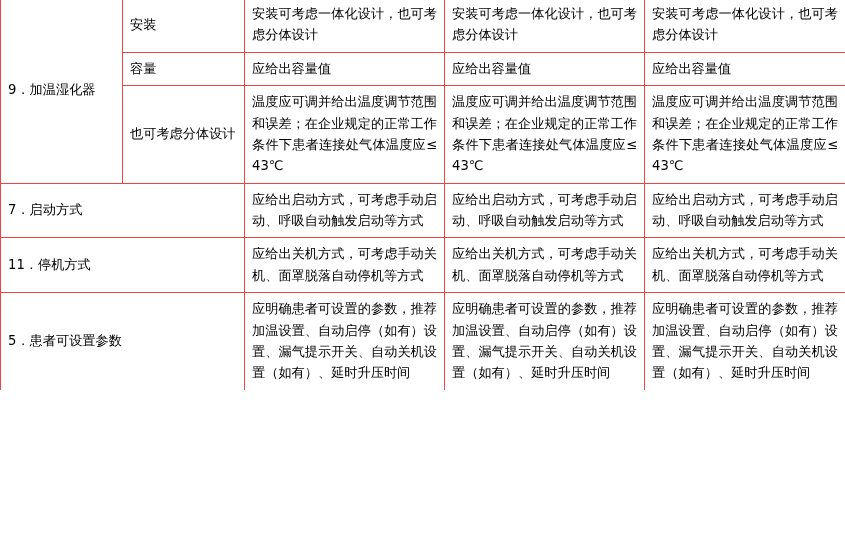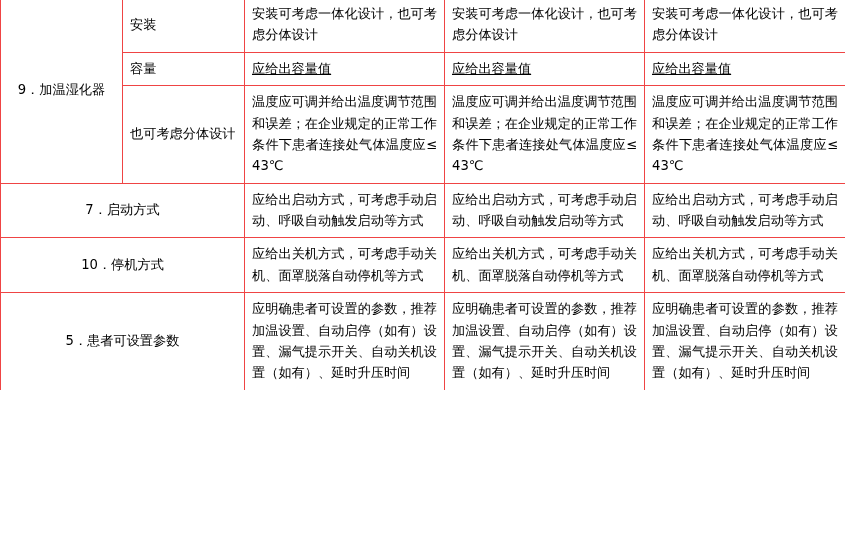--- a/index.html
+++ b/index.html
@@ -37,35 +37,33 @@
   col.c1 { width: 122px; }
   col.c2 { width: 122px; }
   col.c3 { width: 200px; }
   col.c4 { width: 200px; }
   col.c5 { width: 201px; }
 
   td.label-cell {
     vertical-align: middle;
     padding-left: 6px;
     padding-right: 4px;
-    text-align: center;
   }
   td.sub-cell {
     vertical-align: middle;
     padding-left: 9px;
   }
   td.body-cell {
     vertical-align: top;
     text-align: justify;
     text-align-last: left;
     padding-top: 6px;
   }
   td.body-cell.mid {
     vertical-align: middle;
-    text-decoration: underline;
   }
   
   tr.first-row td {
     border-top: none;
     padding-top: 3px;
   }
   
   tr.last-row td {
     border-bottom: none;
   }
@@ -102,21 +100,21 @@
         <td class="body-cell">温度应可调并给出温度调节范围和误差；在企业规定的正常工作条件下患者连接处气体温度应≤43℃</td>
         <td class="body-cell">温度应可调并给出温度调节范围和误差；在企业规定的正常工作条件下患者连接处气体温度应≤43℃</td>
       </tr>
       <tr>
         <td class="label-cell" colspan="2">7．启动方式</td>
         <td class="body-cell">应给出启动方式，可考虑手动启动、呼吸自动触发启动等方式</td>
         <td class="body-cell">应给出启动方式，可考虑手动启动、呼吸自动触发启动等方式</td>
         <td class="body-cell">应给出启动方式，可考虑手动启动、呼吸自动触发启动等方式</td>
       </tr>
       <tr>
-        <td class="label-cell" colspan="2">10．停机方式</td>
+        <td class="label-cell" colspan="2">11．停机方式</td>
         <td class="body-cell">应给出关机方式，可考虑手动关机、面罩脱落自动停机等方式</td>
         <td class="body-cell">应给出关机方式，可考虑手动关机、面罩脱落自动停机等方式</td>
         <td class="body-cell">应给出关机方式，可考虑手动关机、面罩脱落自动停机等方式</td>
       </tr>
       <tr class="last-row">
         <td class="label-cell" colspan="2">5．患者可设置参数</td>
         <td class="body-cell">应明确患者可设置的参数，推荐加温设置、自动启停（如有）设置、漏气提示开关、自动关机设置（如有）、延时升压时间</td>
         <td class="body-cell">应明确患者可设置的参数，推荐加温设置、自动启停（如有）设置、漏气提示开关、自动关机设置（如有）、延时升压时间</td>
         <td class="body-cell">应明确患者可设置的参数，推荐加温设置、自动启停（如有）设置、漏气提示开关、自动关机设置（如有）、延时升压时间</td>
       </tr>

